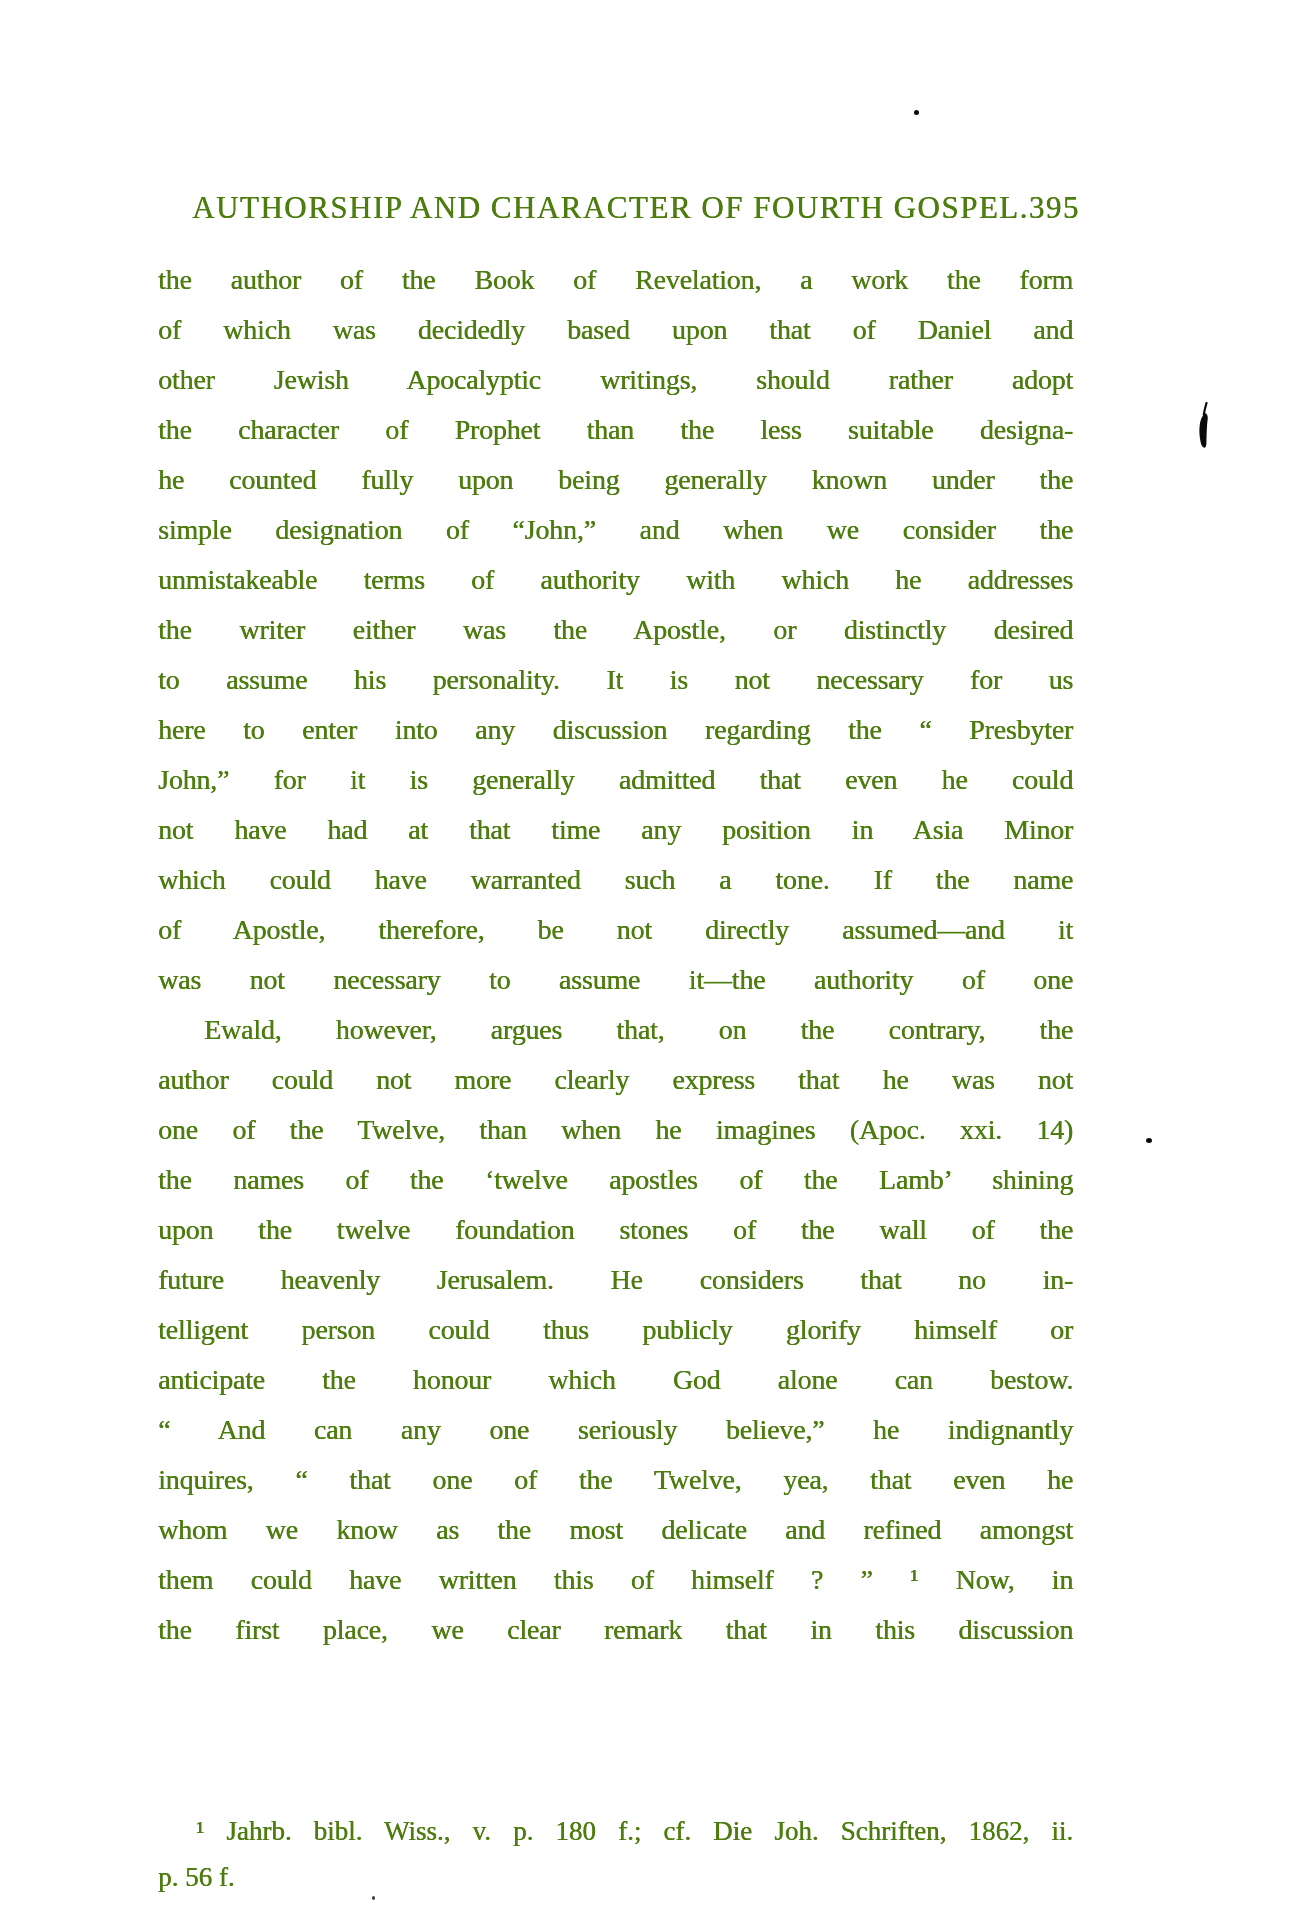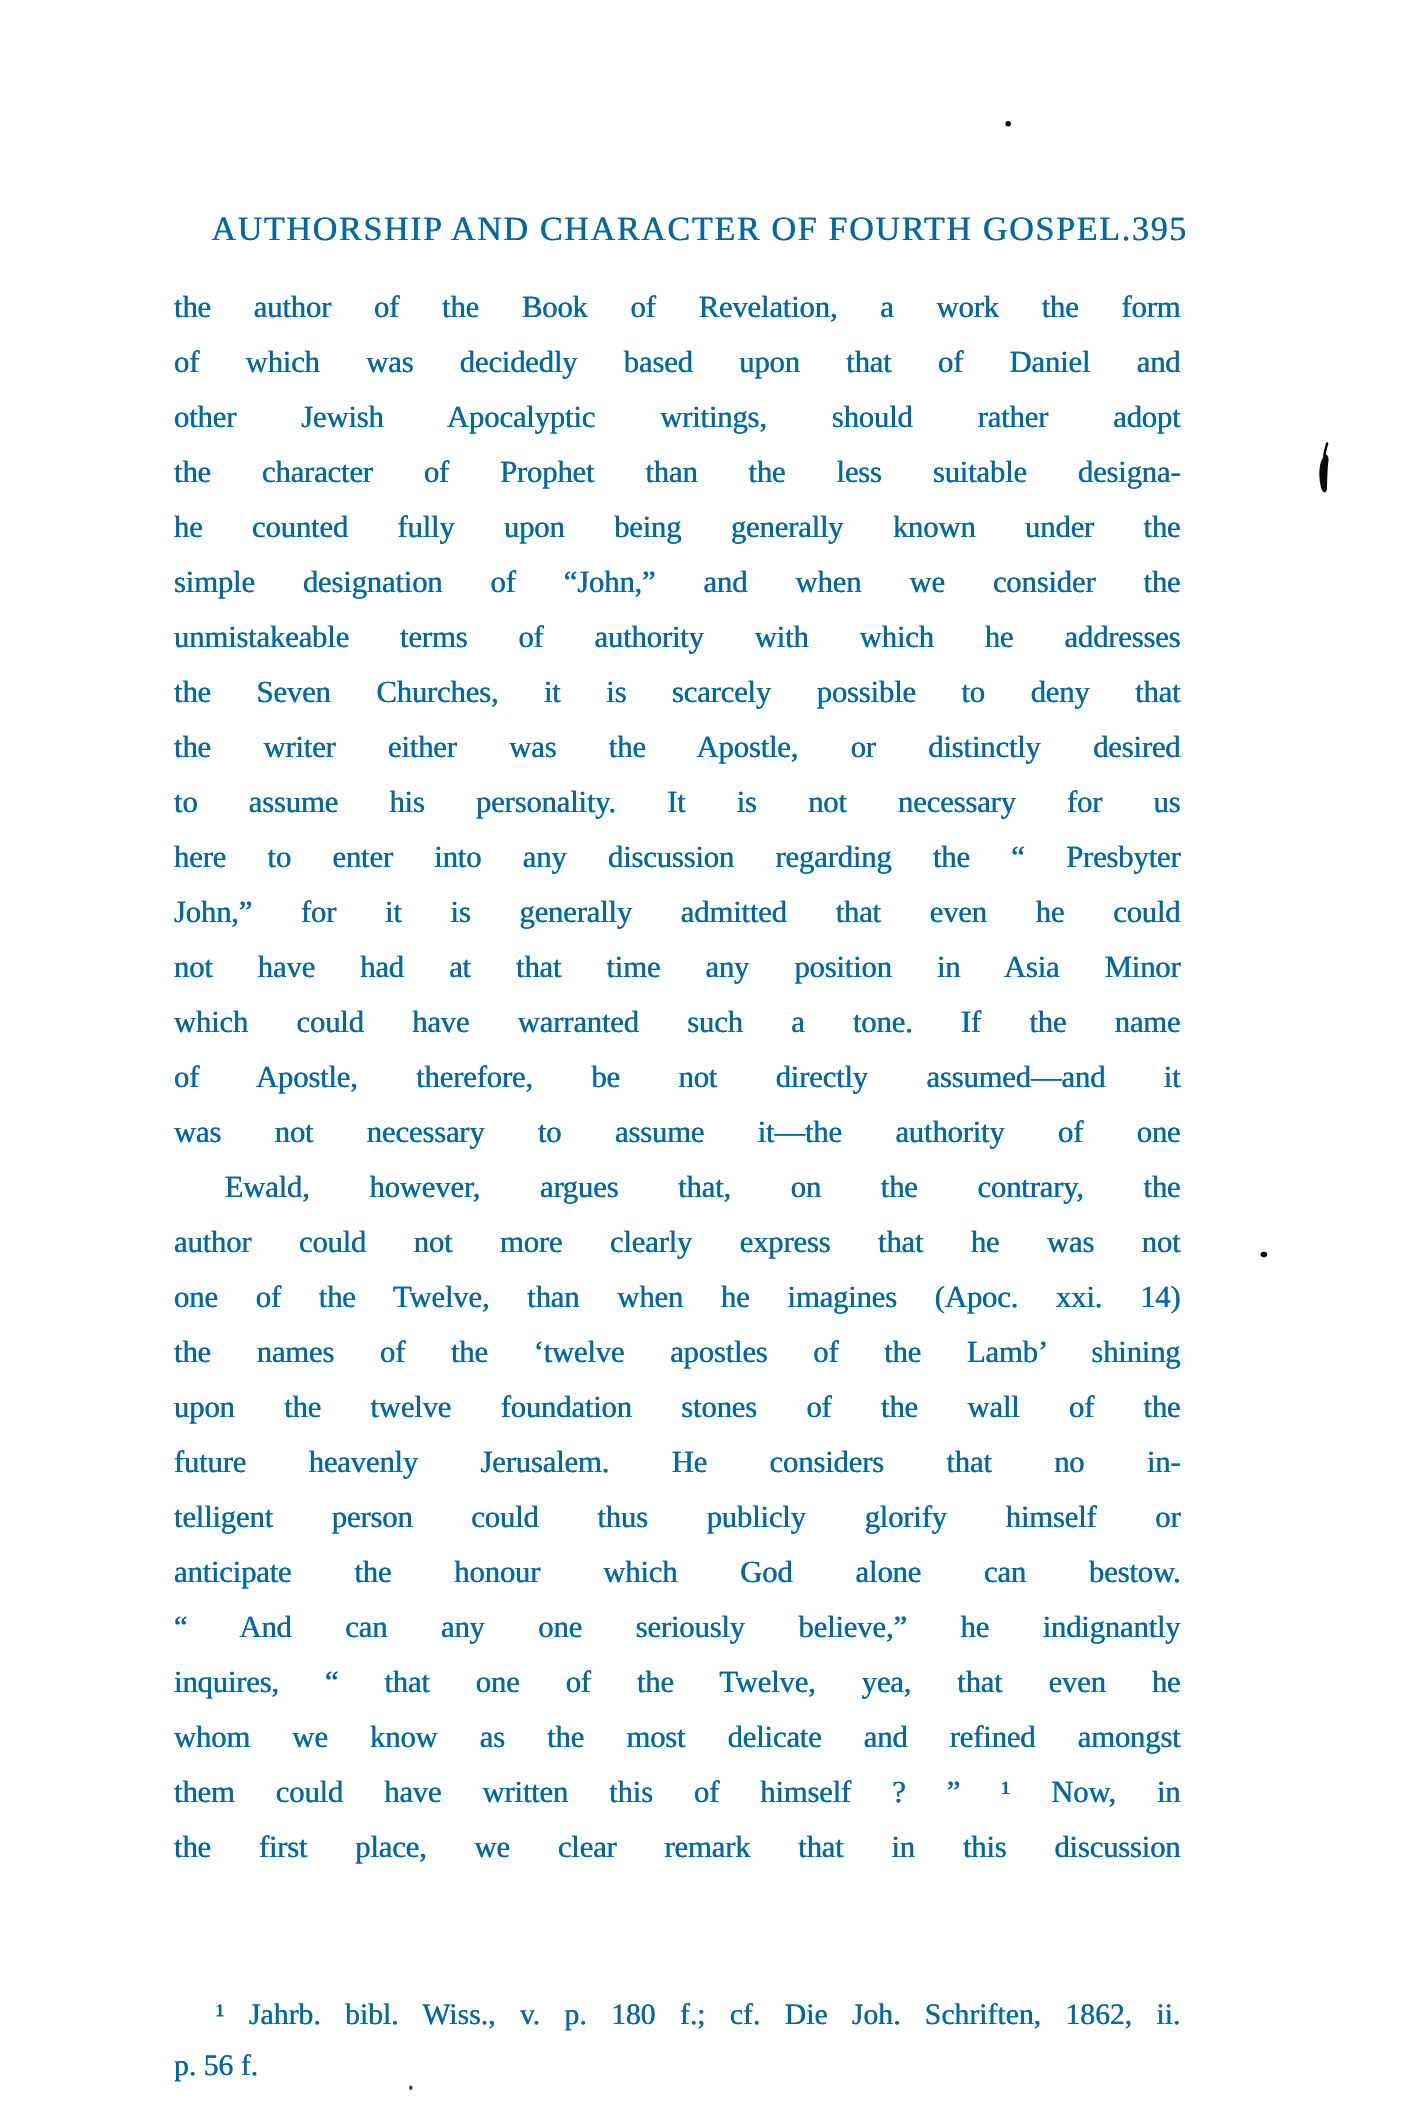--- a/index.html
+++ b/index.html
@@ -1,21 +1,21 @@
 <!DOCTYPE html>
 <html><head>
 <meta charset="utf-8">
 <style>
   html, body { margin: 0; padding: 0; background: #ffffff; }
   .page {
     position: relative;
     width: 1292px;
     height: 1925px;
     background: #ffffff;
-    color: #0369a1;
+    color: #4d7c0f;
     font-family: "Liberation Serif", "DejaVu Serif", serif;
     overflow: hidden;
     text-shadow: 0.45px 0 currentColor; 
   }
   .running-head {
     position: absolute;
     left: 158px;
     top: 190px;
     width: 915px;
     display: flex;
@@ -81,21 +81,20 @@
   <main class="body-text">
 
     <div class="paragraph">
       <div class="line">the author of the Book of Revelation, a work the form</div>
       <div class="line">of which was decidedly based upon that of Daniel and</div>
       <div class="line">other Jewish Apocalyptic writings, should rather adopt</div>
       <div class="line">the character of Prophet than the less suitable designa-</div>
       <div class="line">he counted fully upon being generally known under the</div>
       <div class="line">simple designation of “John,” and when we consider the</div>
       <div class="line">unmistakeable terms of authority with which he addresses</div>
-      <div class="line">the Seven Churches, it is scarcely possible to deny that</div>
       <div class="line">the writer either was the Apostle, or distinctly desired</div>
       <div class="line">to assume his personality. It is not necessary for us</div>
       <div class="line">here to enter into any discussion regarding the “ Presbyter</div>
       <div class="line">John,” for it is generally admitted that even he could</div>
       <div class="line">not have had at that time any position in Asia Minor</div>
       <div class="line">which could have warranted such a tone. If the name</div>
       <div class="line">of Apostle, therefore, be not directly assumed—and it</div>
       <div class="line">was not necessary to assume it—the authority of one</div>
     </div>
 

